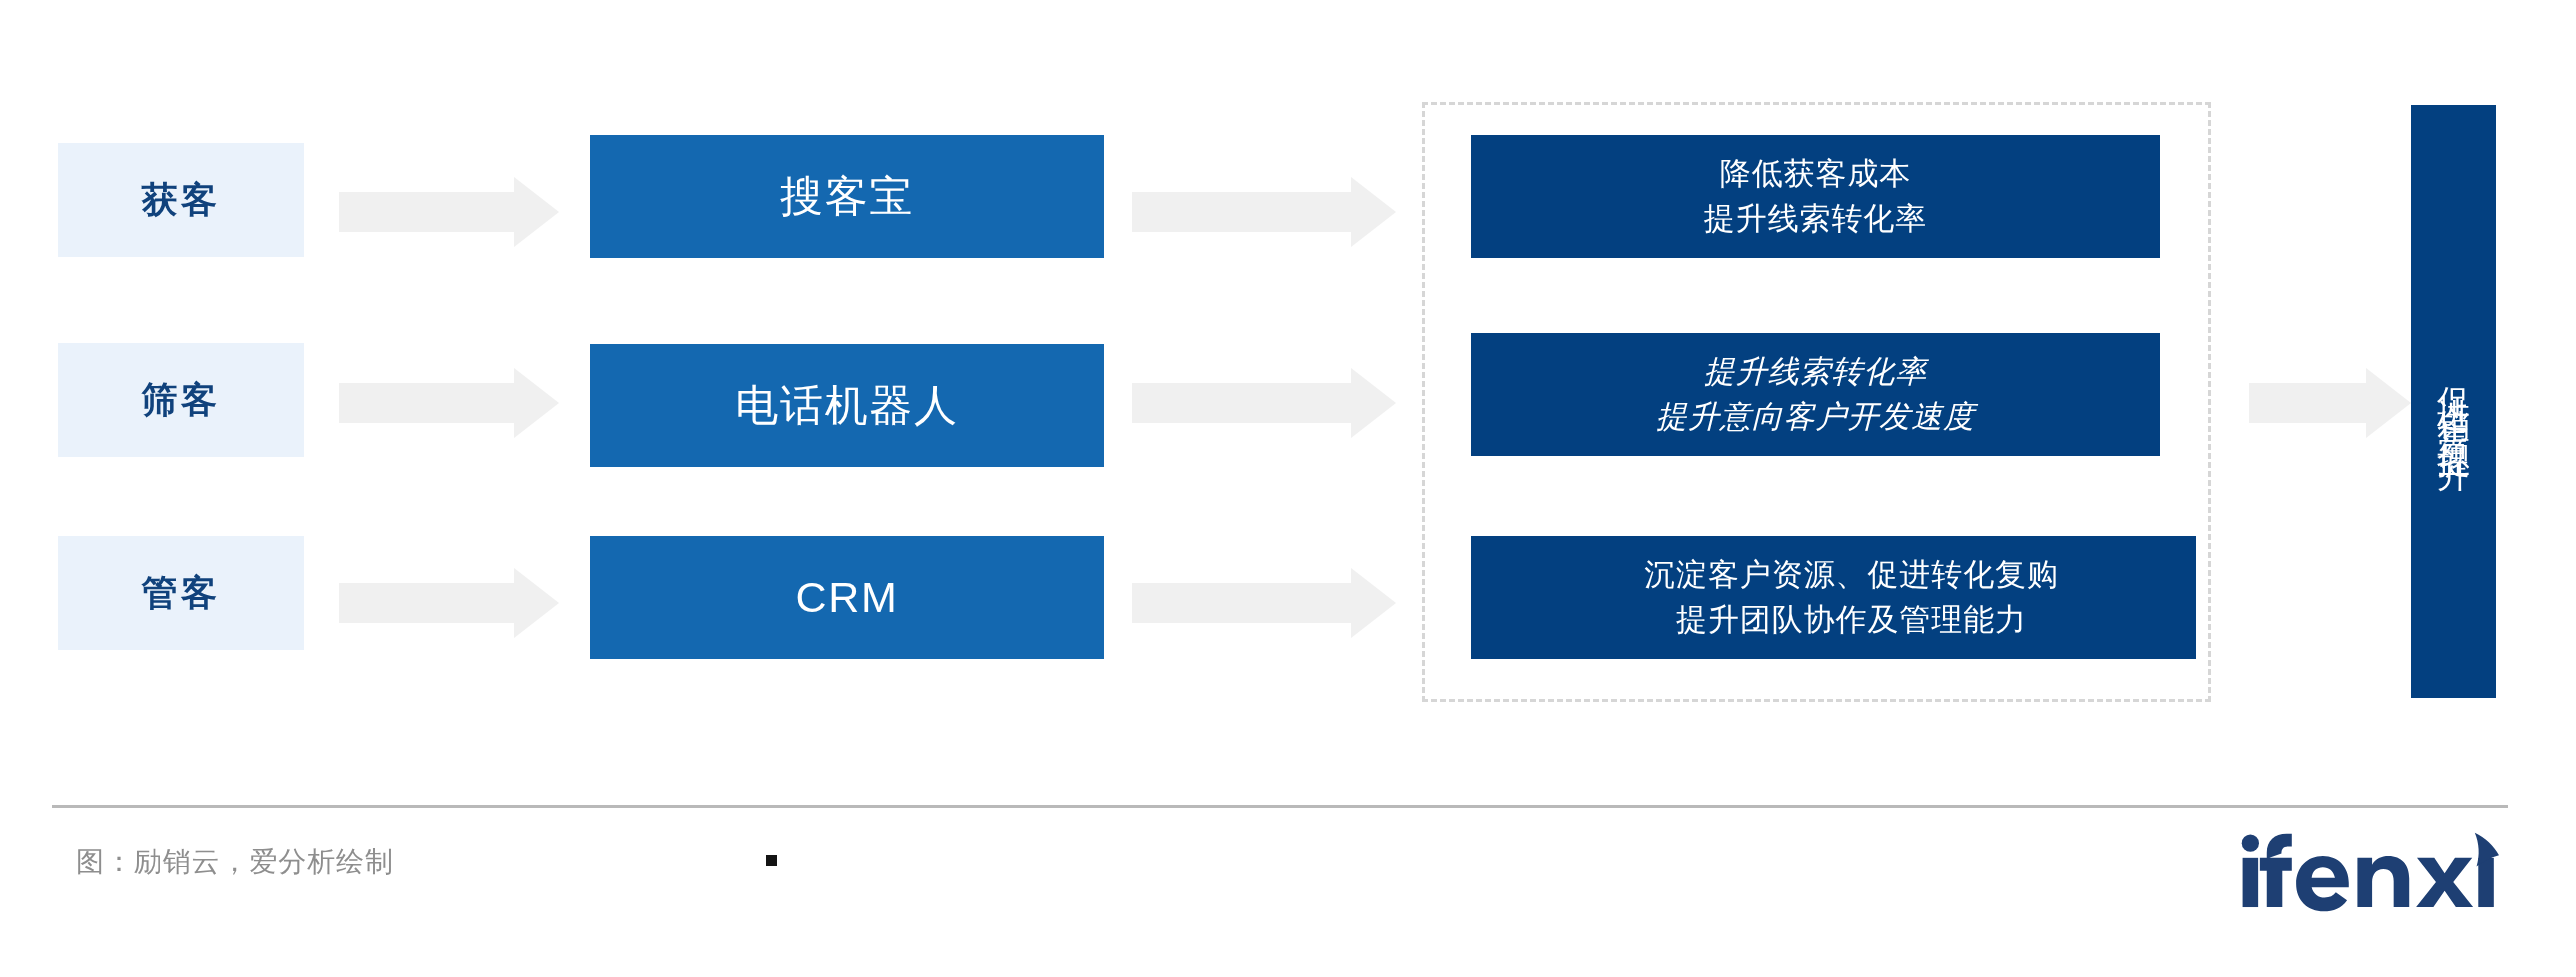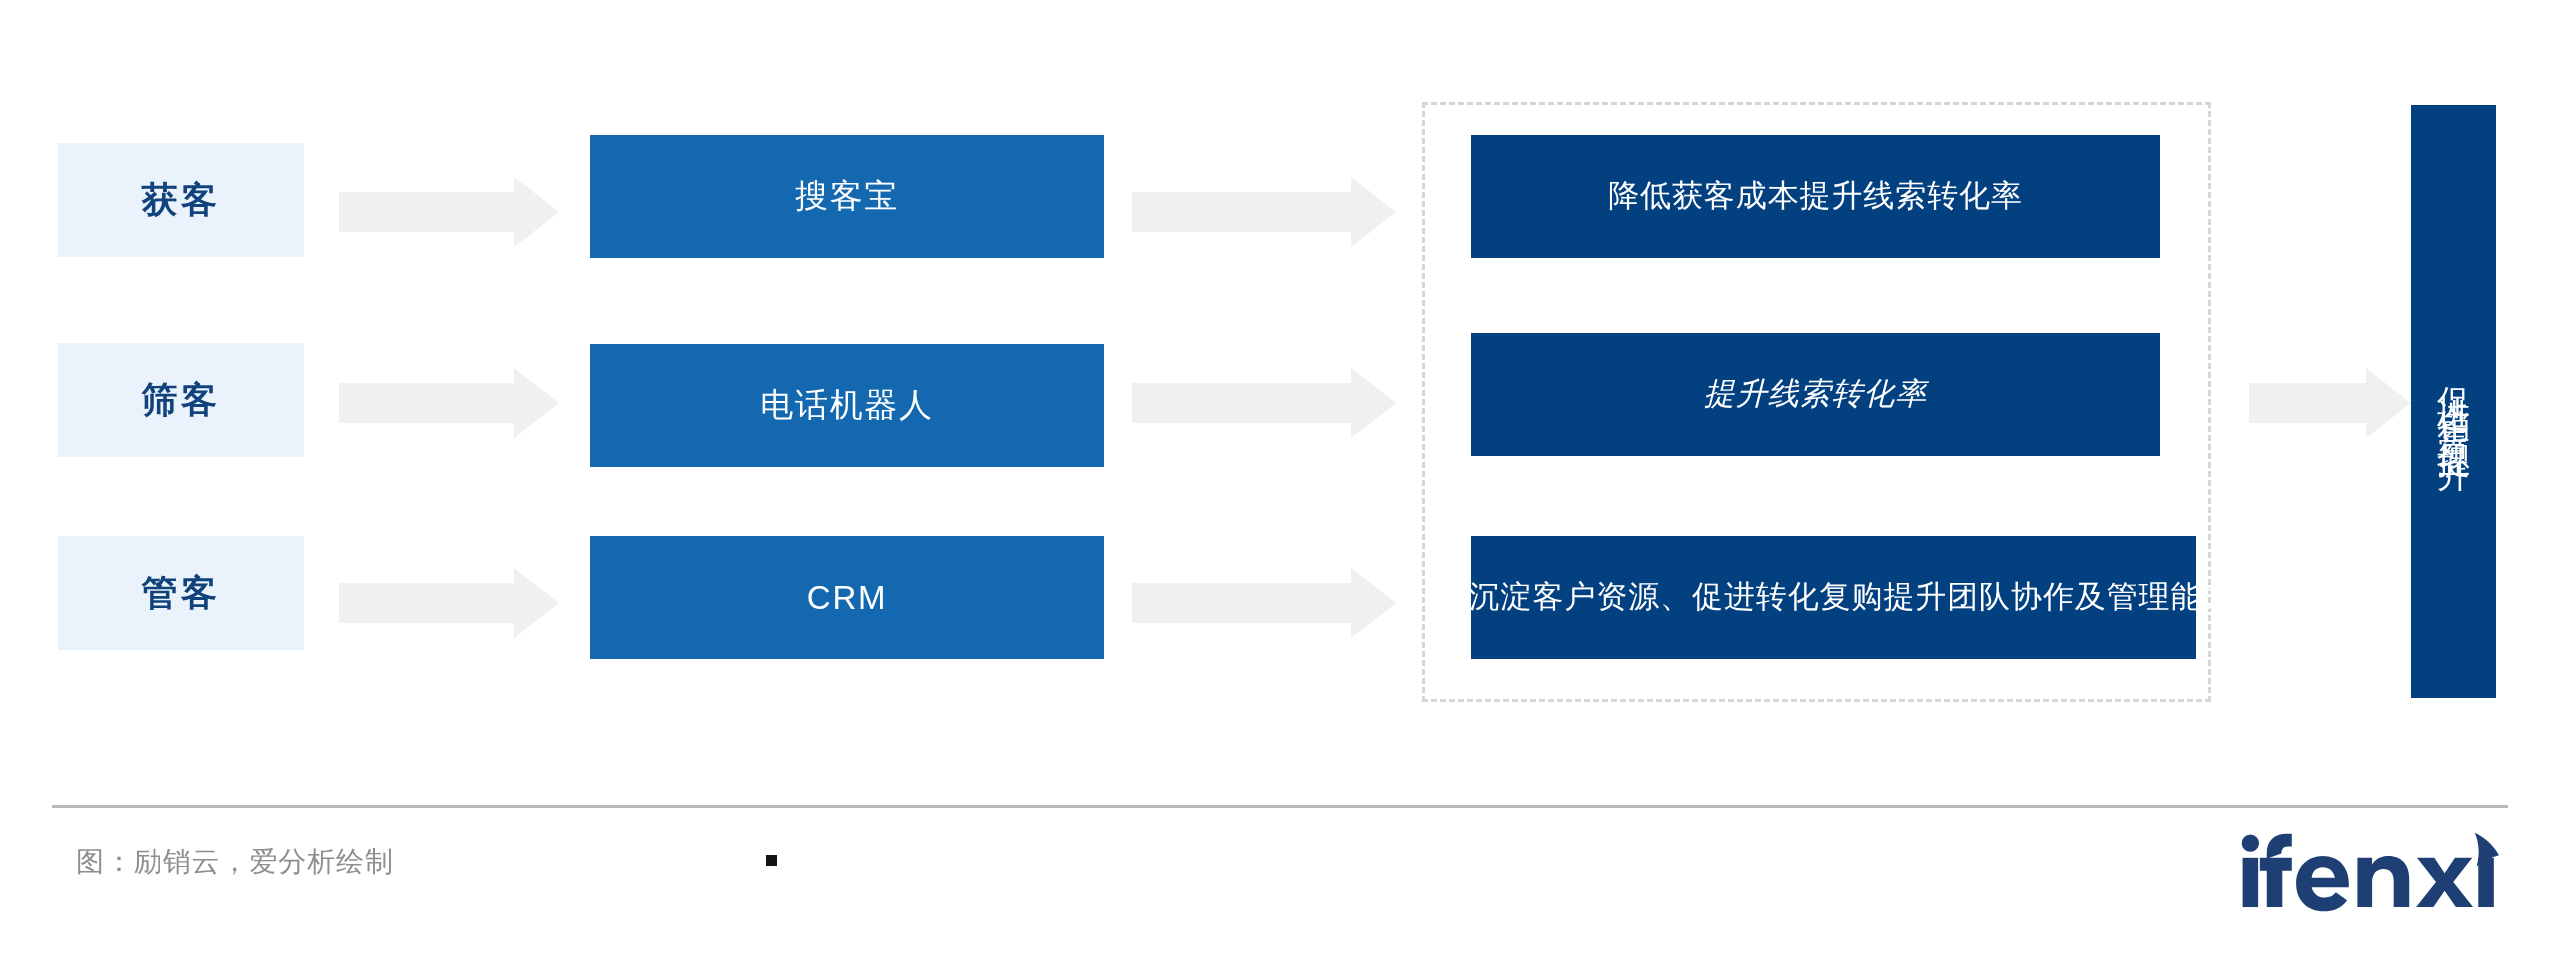--- a/index.html
+++ b/index.html
@@ -23,30 +23,30 @@
     letter-spacing:3.5px;
   }
 
   
   .product-box{
     position:absolute;
     left:590px;width:514px;height:123px;
     background:#1468b0;
     display:flex;align-items:center;justify-content:center;
     color:#ffffff;
-    font-size:33px;font-weight:normal;
+    font-size:43px;font-weight:normal;
     letter-spacing:1.7px;
   }
 
   
   .outcome-box{
     position:absolute;
     left:1471px;width:689px;height:123px;
     background:#034080;
-    display:flex;
+    display:flex;flex-direction:column;
     align-items:center;justify-content:center;
     color:#ffffff;
     font-size:31px;line-height:1.42;
     letter-spacing:0.9px;
   }
   .outcome-box .line{display:block;white-space:nowrap;}
 
   
   .dashed-frame{
     position:absolute;
@@ -144,20 +144,21 @@
   <div class="stage-label" style="top:343px;">筛客</div>
 
   <div class="arrow h" style="left:339px;top:383px;width:175px;"></div>
 
   <div class="product-box" style="top:322px;margin-top:22px;">电话机器人</div>
 
   <div class="arrow h" style="left:1132px;top:383px;width:219px;"></div>
 
   <div class="outcome-box" style="top:333px;font-style:italic;">
     <span class="line">提升线索转化率</span>
+    <span class="line">提升意向客户开发速度</span>
   </div>
 
   <div class="stage-label" style="top:536px;">管客</div>
 
   <div class="arrow h" style="left:339px;top:583px;width:175px;"></div>
 
   <div class="product-box" style="top:536px;">CRM</div>
 
   <div class="arrow h" style="left:1132px;top:583px;width:219px;"></div>
 

